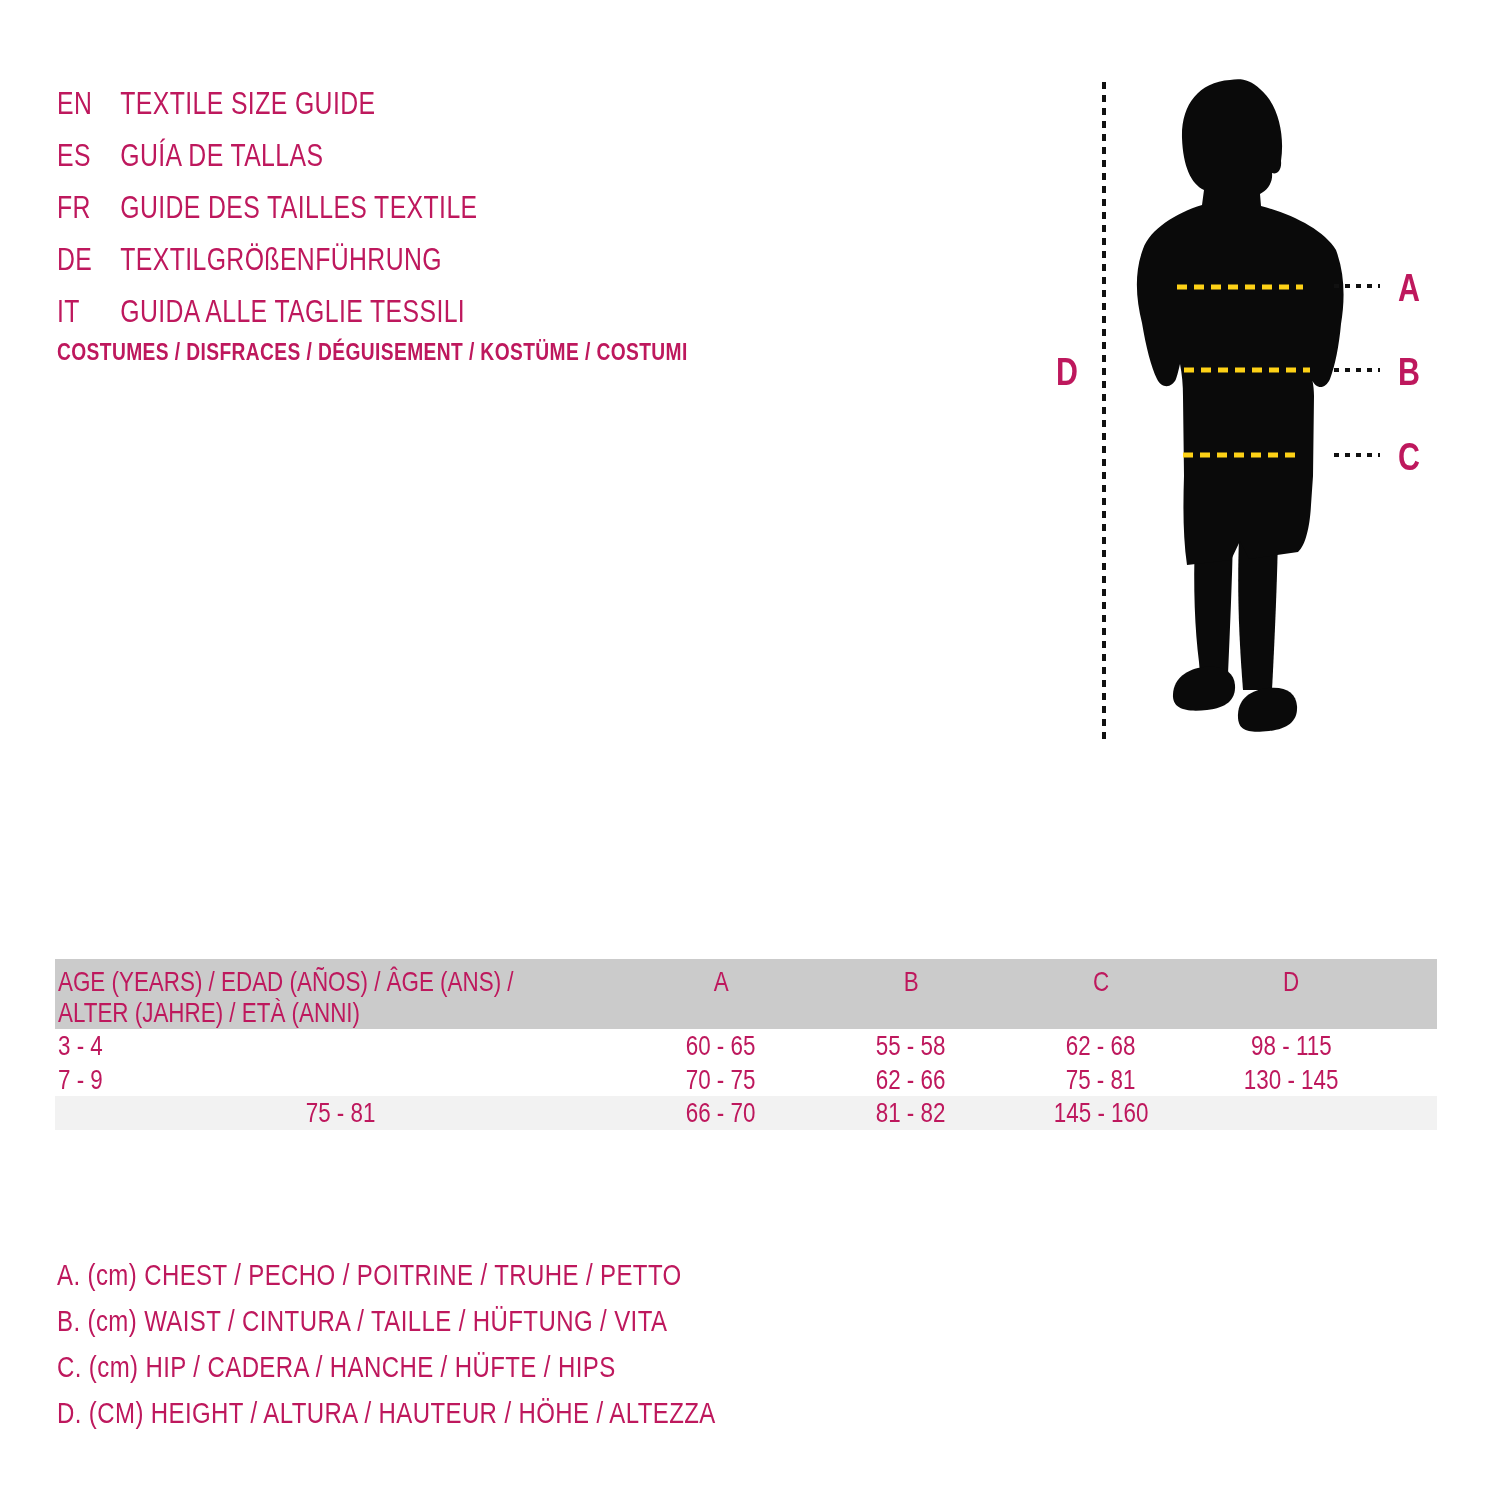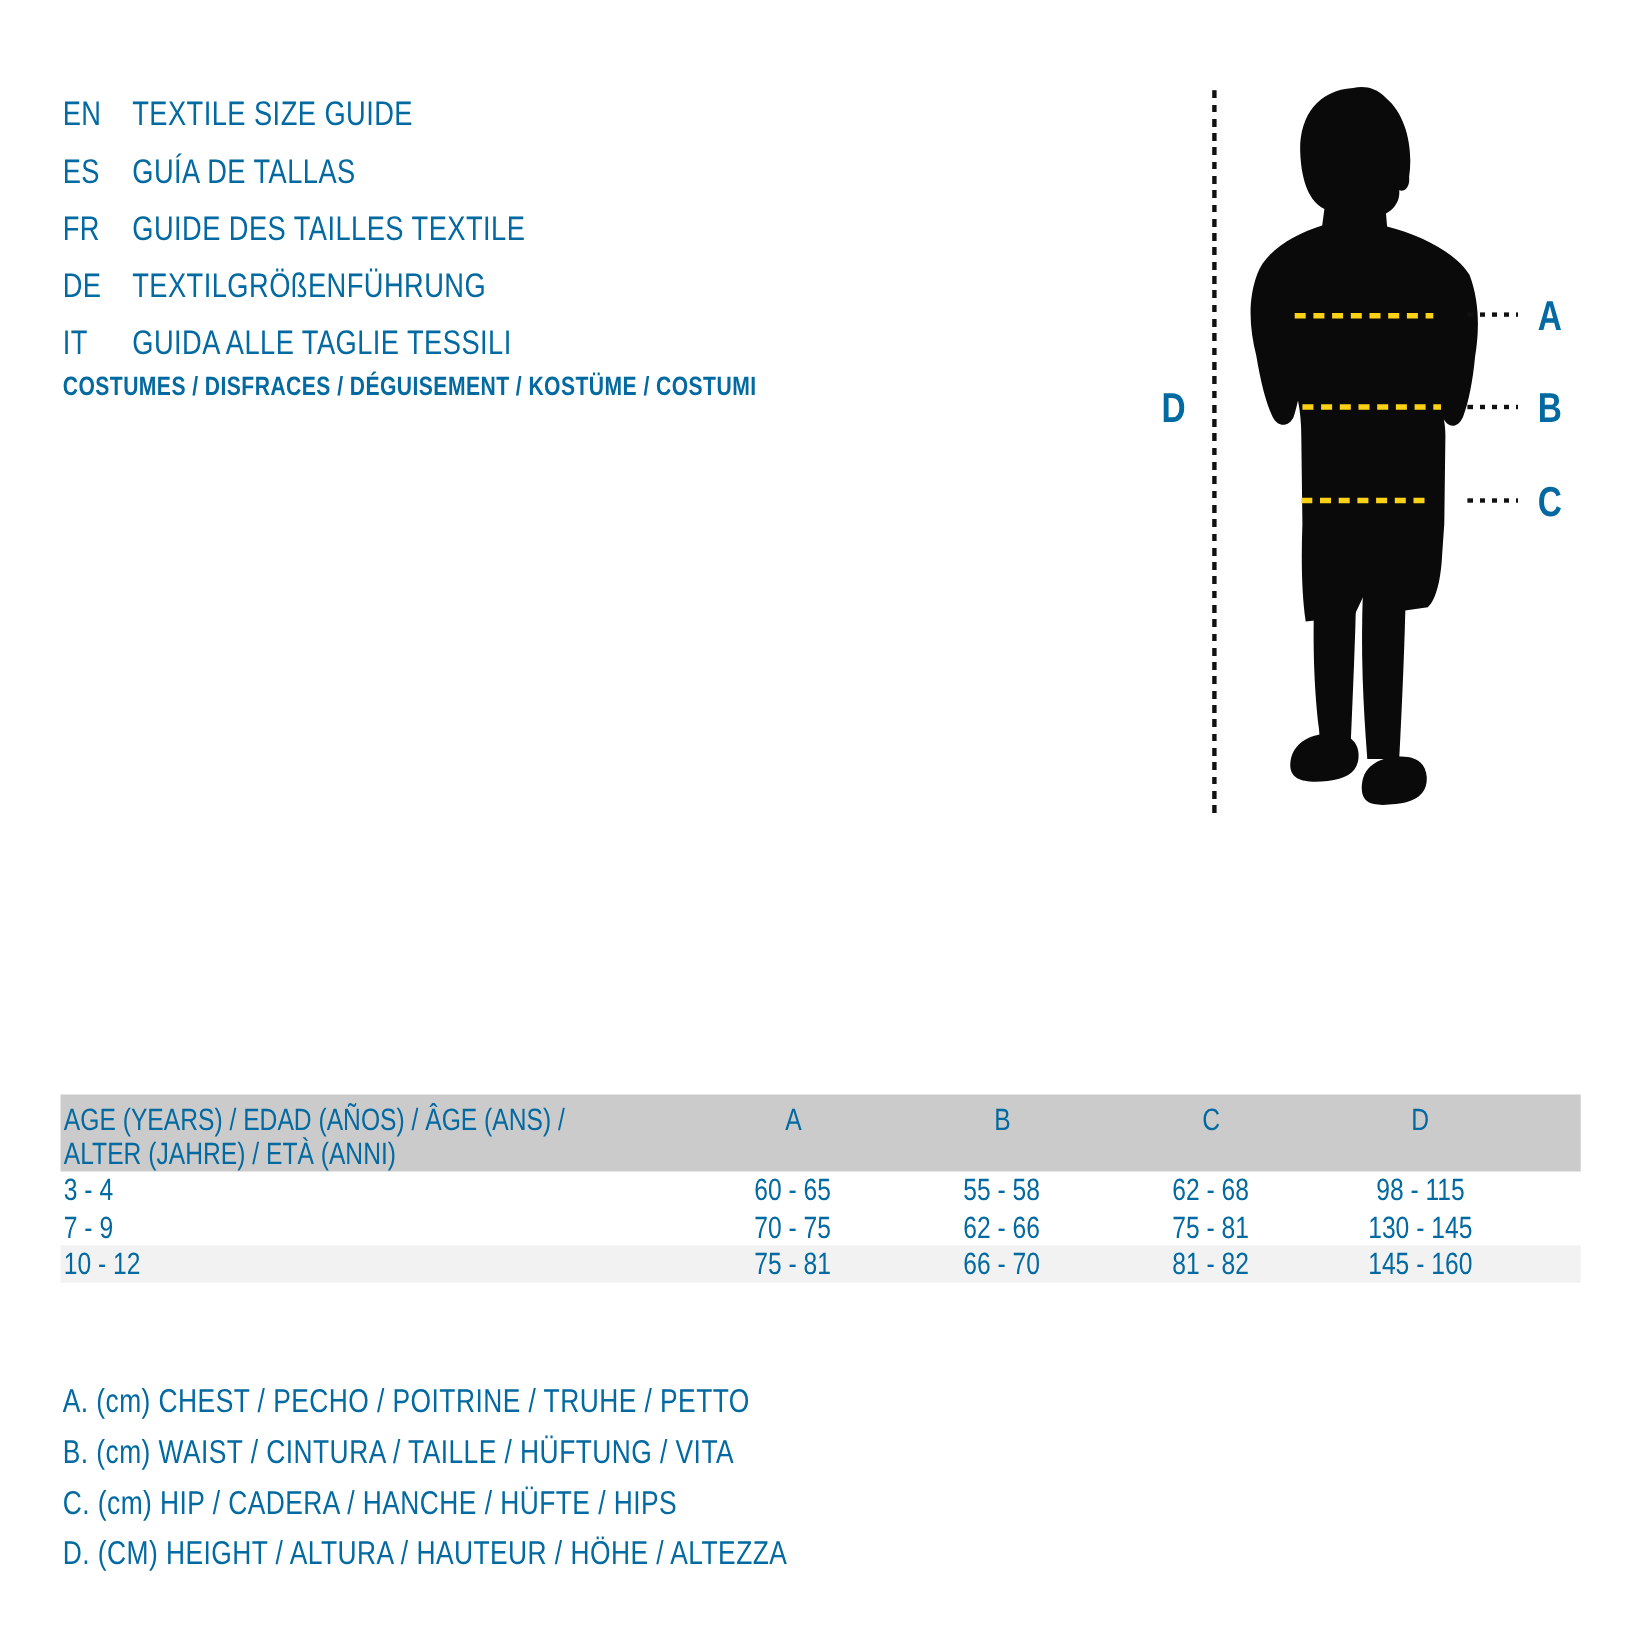--- a/index.html
+++ b/index.html
@@ -1,18 +1,18 @@
 <!DOCTYPE html>
 <html><head>
 <meta charset="utf-8">
 <style>
   html,body{margin:0;padding:0;background:#fff;}
   .canvas{
     position:relative;width:1501px;height:1500px;background:#ffffff;
-    font-family:"Liberation Sans", sans-serif;color:#0369a1;overflow:hidden;
+    font-family:"Liberation Sans", sans-serif;color:#be185d;overflow:hidden;
   }
   
   .cx{display:inline-block;transform:scaleX(0.8);transform-origin:0 50%;white-space:nowrap;}
   .cxc{display:inline-block;transform:scaleX(0.8);transform-origin:50% 50%;white-space:nowrap;}
 
   
   .lang-list{position:absolute;left:57px;top:78px;}
   .lang-row{height:52px;line-height:52px;font-size:31px;font-weight:400;letter-spacing:.5px;}
   .lang-code{display:inline-block;width:79px;}
 
@@ -29,21 +29,21 @@
   .dot-b{left:1334px;top:368px;width:46px;}
   .dot-c{left:1334px;top:453px;width:46px;}
   .fig-lbl{position:absolute;font-size:38px;font-weight:700;line-height:40px;}
   .lbl-a{left:1398px;top:268px;}
   .lbl-b{left:1398px;top:352px;}
   .lbl-c{left:1398px;top:437px;}
   .lbl-d{left:1056px;top:352px;}
 
   
   .children-heading{position:absolute;left:57px;top:946px;font-size:30px;font-weight:400;letter-spacing:.5px;}
-  .size-table{position:absolute;left:55px;top:995px;width:1382px;font-size:28px;}
+  .size-table{position:absolute;left:55px;top:959px;width:1382px;font-size:28px;}
   .trow{display:grid;grid-template-columns:571px 190px 190px 190px 190px 51px;}
   .thead{background:#cbcbcb;height:70px;}
   .thead .agecell{padding:7px 0 0 3px;line-height:31px;}
   .thead .letter{text-align:center;padding-top:7px;line-height:31px;}
   .tdata{height:33.5px;line-height:33.5px;}
   .tdata .agecell{padding-left:3px;}
   .row-alt{background:#f2f2f2;}
   .num{text-align:center;}
 
   
@@ -144,21 +144,20 @@
     </div>
     <div class="trow tdata">
       <div class="agecell"><span class="cx">7 - 9</span></div>
       <div class="num"><span class="cxc">70 - 75</span></div>
       <div class="num"><span class="cxc">62 - 66</span></div>
       <div class="num"><span class="cxc">75 - 81</span></div>
       <div class="num"><span class="cxc">130 - 145</span></div>
       <div></div>
     </div>
     <div class="trow tdata row-alt">
-      <div class="agecell"><span class="cx">10 - 12</span></div>
       <div class="num"><span class="cxc">75 - 81</span></div>
       <div class="num"><span class="cxc">66 - 70</span></div>
       <div class="num"><span class="cxc">81 - 82</span></div>
       <div class="num"><span class="cxc">145 - 160</span></div>
       <div></div>
     </div>
   </div>
 
   <div class="legend">
     <div class="legend-line"><span class="cx">A. (cm) CHEST / PECHO / POITRINE / TRUHE / PETTO</span></div>

